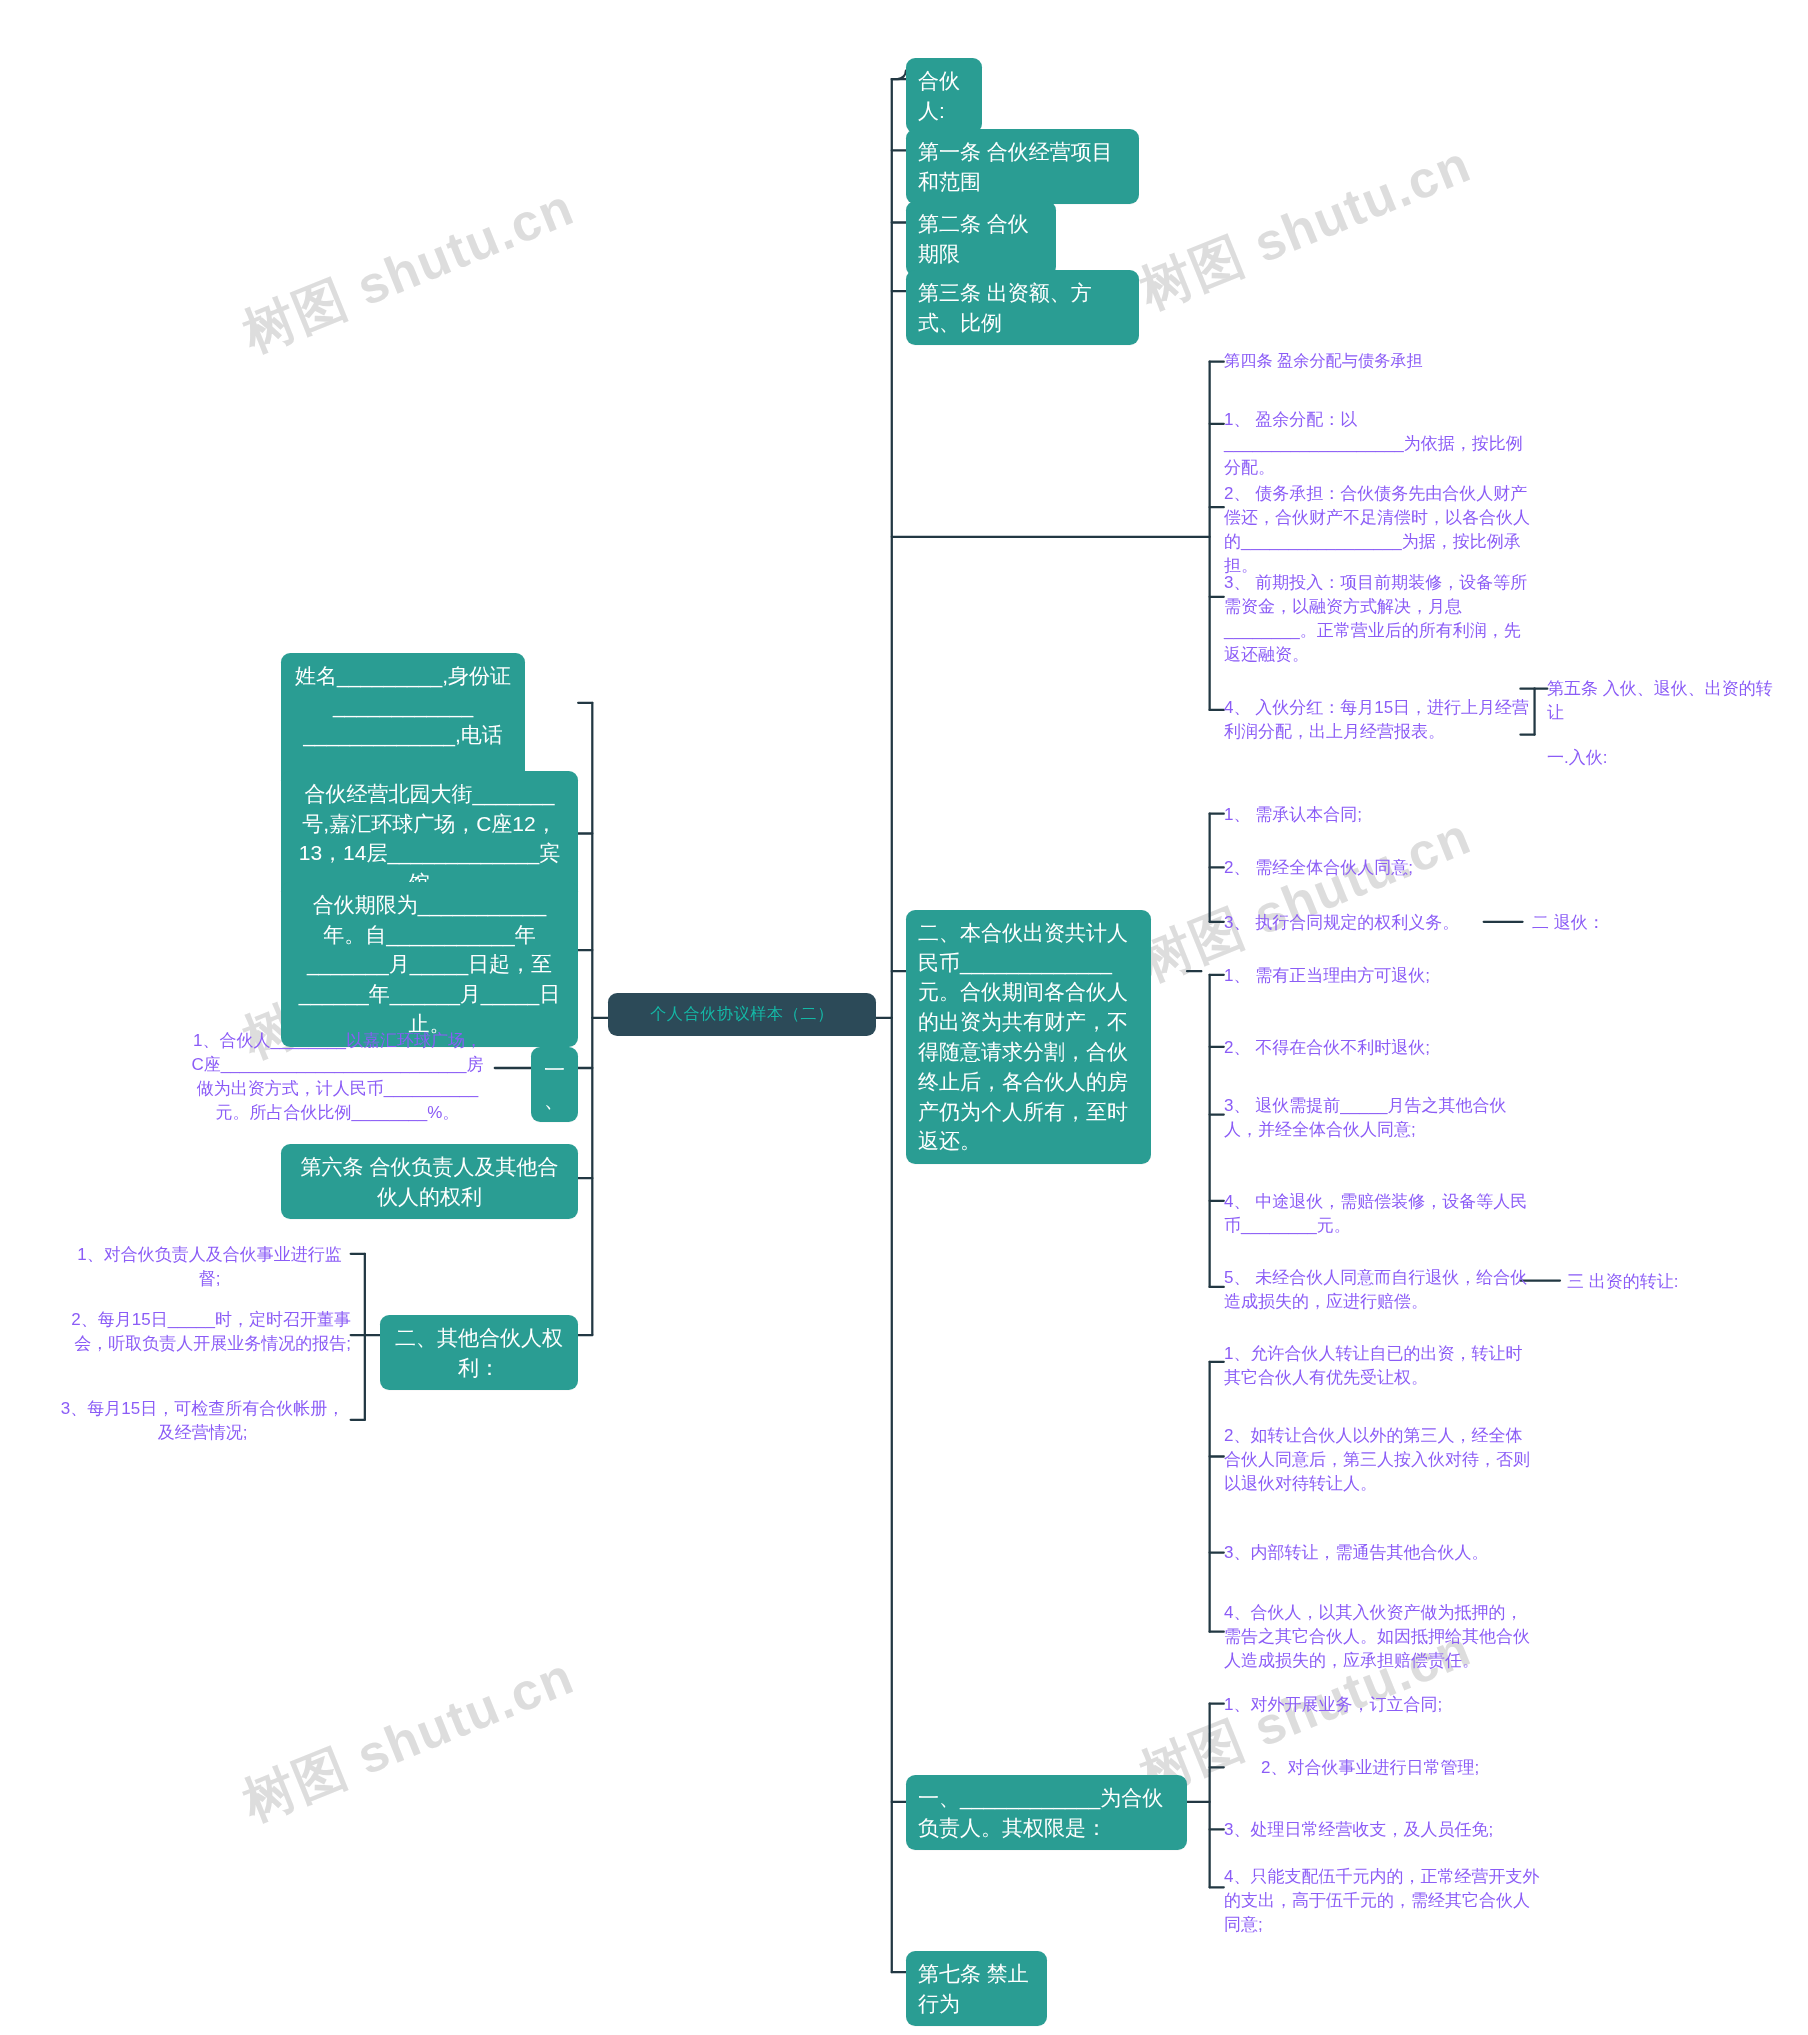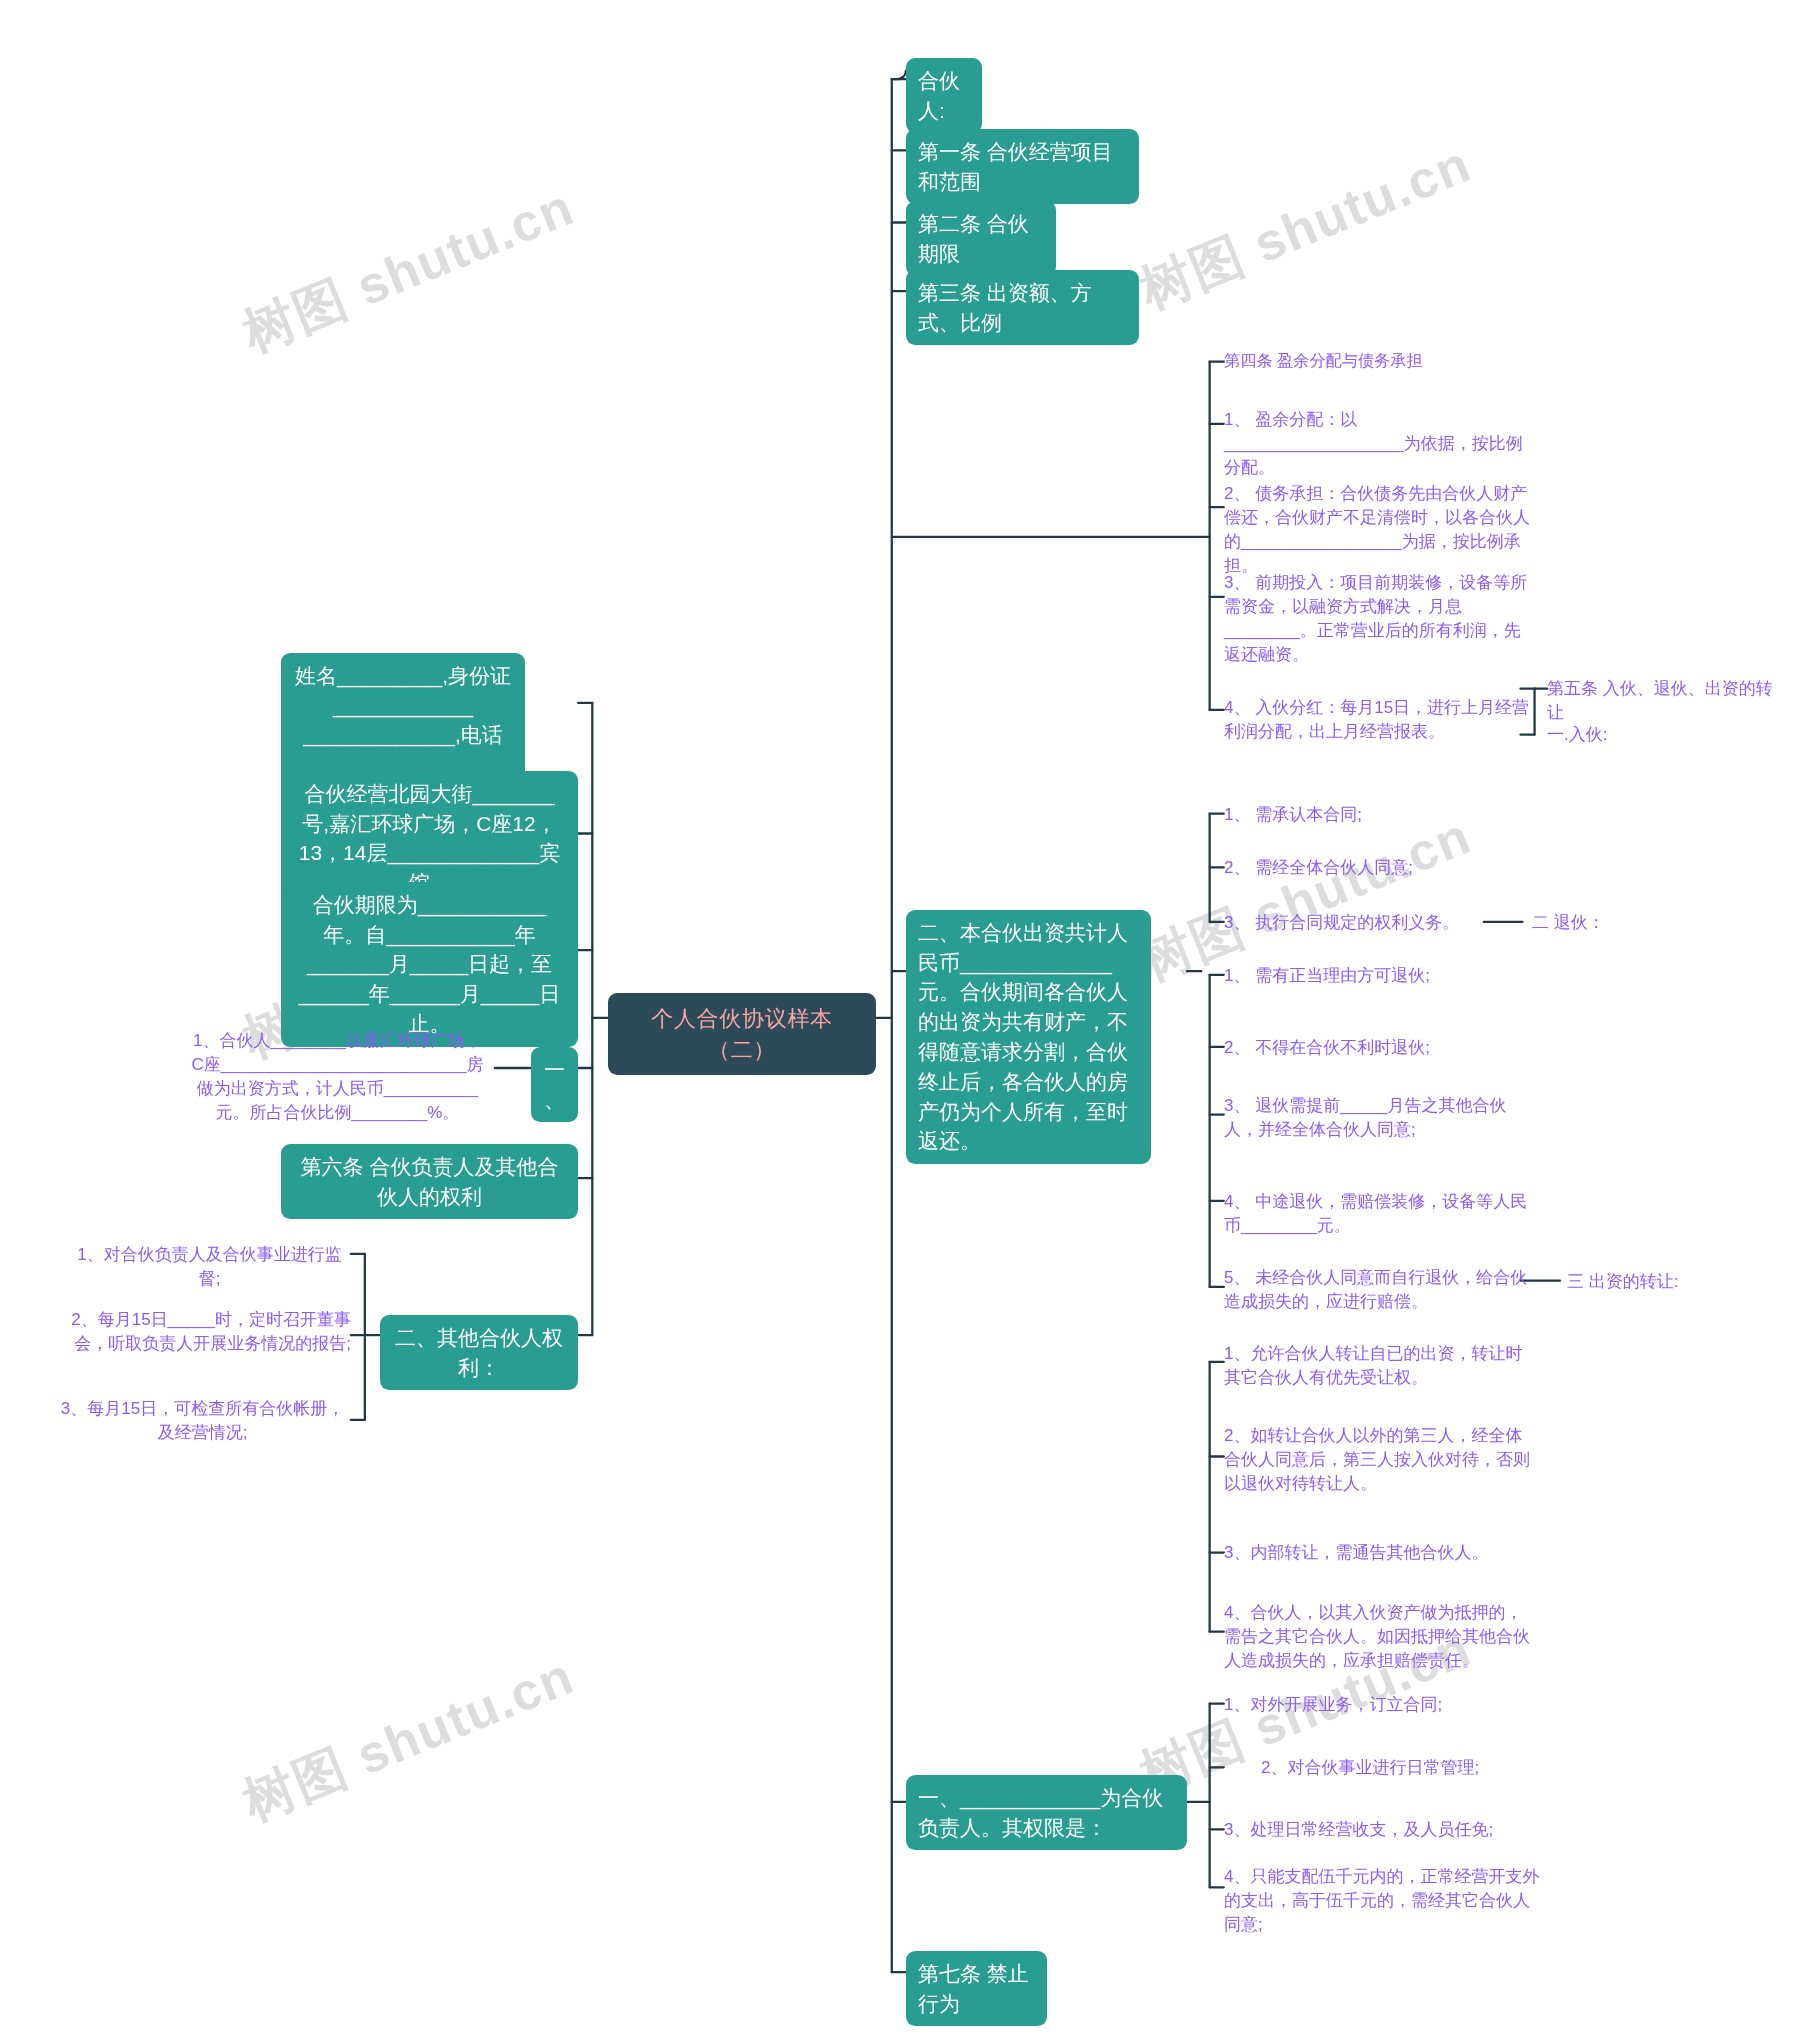--- a/index.html
+++ b/index.html
@@ -60,24 +60,24 @@
     color:#ffffff;
     border-radius:9.2px;
     padding:7.8px 12px;
     font-size:21px;
     text-align:center;
     box-shadow:0 0.7px 0 rgba(0,0,0,.04);
   }
   .chip.left-al{text-align:left;}
   .root{
     background:#2c4a58;
-    color:#fca5a5;
+    color:#14b8a6;
     border-radius:9.2px;
     padding:10px 15.5px;
-    font-size:22px;
+    font-size:16px;
     text-align:center;
     letter-spacing:0.7px;
   }
   .plain{
     color:#8b5cf6;
     font-size:15px;
     background:transparent;
     padding:0;
   }
   .plain.c{text-align:center;}
@@ -194,21 +194,21 @@
   <div class="node plain l tiny" style="left:1224px;top:408px;width:311px;">1、 盈余分配：以___________________为依据，按比例分配。</div>
 
   <div class="node plain l tiny" style="left:1224px;top:482px;width:311px;">2、 债务承担：合伙债务先由合伙人财产偿还，合伙财产不足清偿时，以各合伙人的_________________为据，按比例承担。</div>
 
   <div class="node plain l tiny" style="left:1224px;top:571px;width:311px;">3、 前期投入：项目前期装修，设备等所需资金，以融资方式解决，月息________。正常营业后的所有利润，先返还融资。</div>
 
   <div class="node plain l tiny" style="left:1224px;top:696px;width:311px;">4、 入伙分红：每月15日，进行上月经营利润分配，出上月经营报表。</div>
 
   <div class="node plain l tiny" style="left:1547px;top:677px;width:240px;">第五条 入伙、退伙、出资的转让</div>
 
-  <div class="node plain l tiny" style="left:1547px;top:723px;width:170px;">一.入伙:</div>
+  <div class="node plain l tiny" style="left:1547px;top:746px;width:170px;">一.入伙:</div>
 
   <div class="node plain l tiny" style="left:1532px;top:911px;width:170px;">二 退伙：</div>
 
   <div class="node plain l tiny" style="left:1567px;top:1270px;width:184px;">三 出资的转让:</div>
 
   <div class="node plain l tiny" style="left:1224px;top:803px;width:311px;">1、 需承认本合同;</div>
   <div class="node plain l tiny" style="left:1224px;top:856px;width:311px;">2、 需经全体合伙人同意;</div>
   <div class="node plain l tiny" style="left:1224px;top:911px;width:254px;">3、 执行合同规定的权利义务。</div>
 
   <div class="node plain l tiny" style="left:1224px;top:964px;width:311px;">1、 需有正当理由方可退伙;</div>

